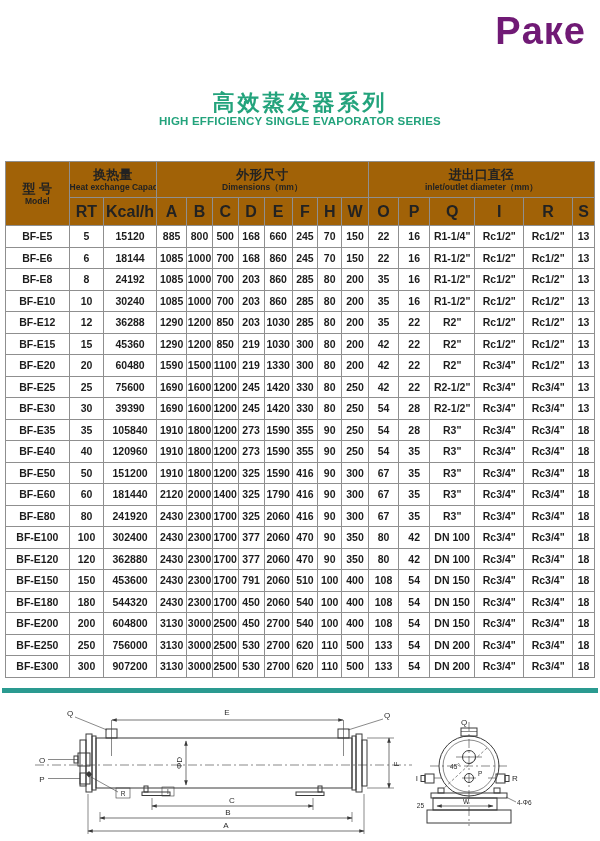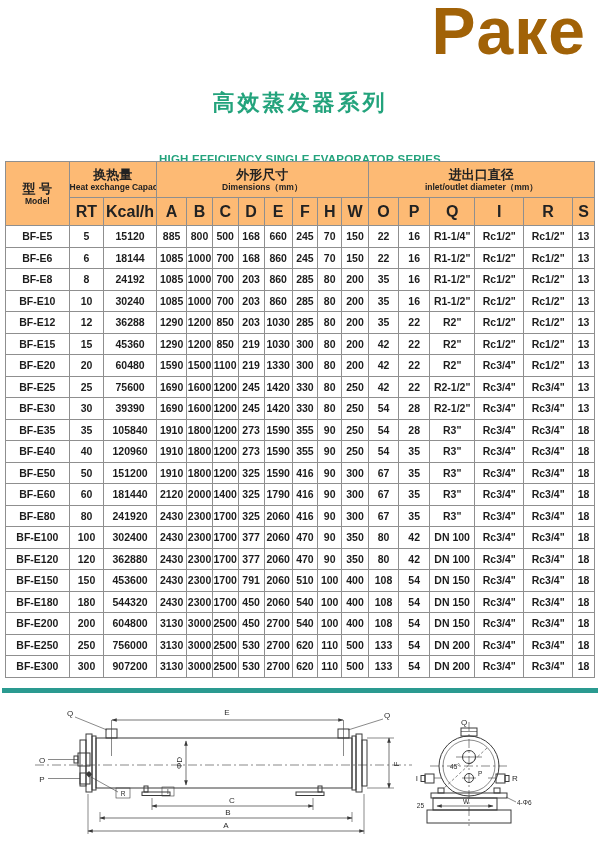--- a/index.html
+++ b/index.html
@@ -2,41 +2,41 @@
 <html><head>
 <meta charset="utf-8">
 <style>
   html,body{margin:0;padding:0;}
   body{
     width:600px;height:841px;position:relative;background:#ffffff;
     font-family:"Liberation Sans","DejaVu Sans",sans-serif;overflow:hidden;
   }
   
   .logo{
-    position:absolute;top:0px;right:14px;font-size:66px;font-weight:bold;
-    color:#a16207;letter-spacing:1px;line-height:62px;
+    position:absolute;top:0px;right:14px;font-size:38px;font-weight:bold;
+    color:#701a75;letter-spacing:1px;line-height:62px;
   }
   .title-zh{
     position:absolute;top:88px;left:0;width:100%;text-align:center;
     font-size:22px;font-weight:bold;color:#23a37c;letter-spacing:3px;
   }
   .title-en{
     position:absolute;top:115px;left:0;width:100%;text-align:center;
-    font-size:11.5px;font-weight:bold;color:#23a37c;letter-spacing:0.2px;margin-top:38px;
+    font-size:11.5px;font-weight:bold;color:#23a37c;letter-spacing:0.2px;
   }
   
   .spec-table-wrap{position:absolute;top:161px;left:5px;right:5px;}
   table.spec{
     width:100%;border-collapse:collapse;table-layout:fixed;
   }
   table.spec th,table.spec td{
     border:1px solid #8f8f8f;text-align:center;vertical-align:middle;
     padding:0;overflow:hidden;white-space:nowrap;
   }
-  table.spec thead th{background:#fdba74;color:#222;}
+  table.spec thead th{background:#a16207;color:#222;}
   .grp-zh{font-size:13px;font-weight:bold;line-height:15px;display:block;}
   .grp-en{font-size:8.5px;font-weight:bold;line-height:10px;display:block;}
   .row-group th{height:35px;}
   .row-sub th{height:27px;font-size:16px;font-weight:bold;}
   table.spec tbody td{
     height:20.5px;font-size:10.5px;font-weight:bold;color:#1c1c1c;background:#fff;
   }
   table.spec tbody td.model{font-size:10.5px;}
   
   .divider{

